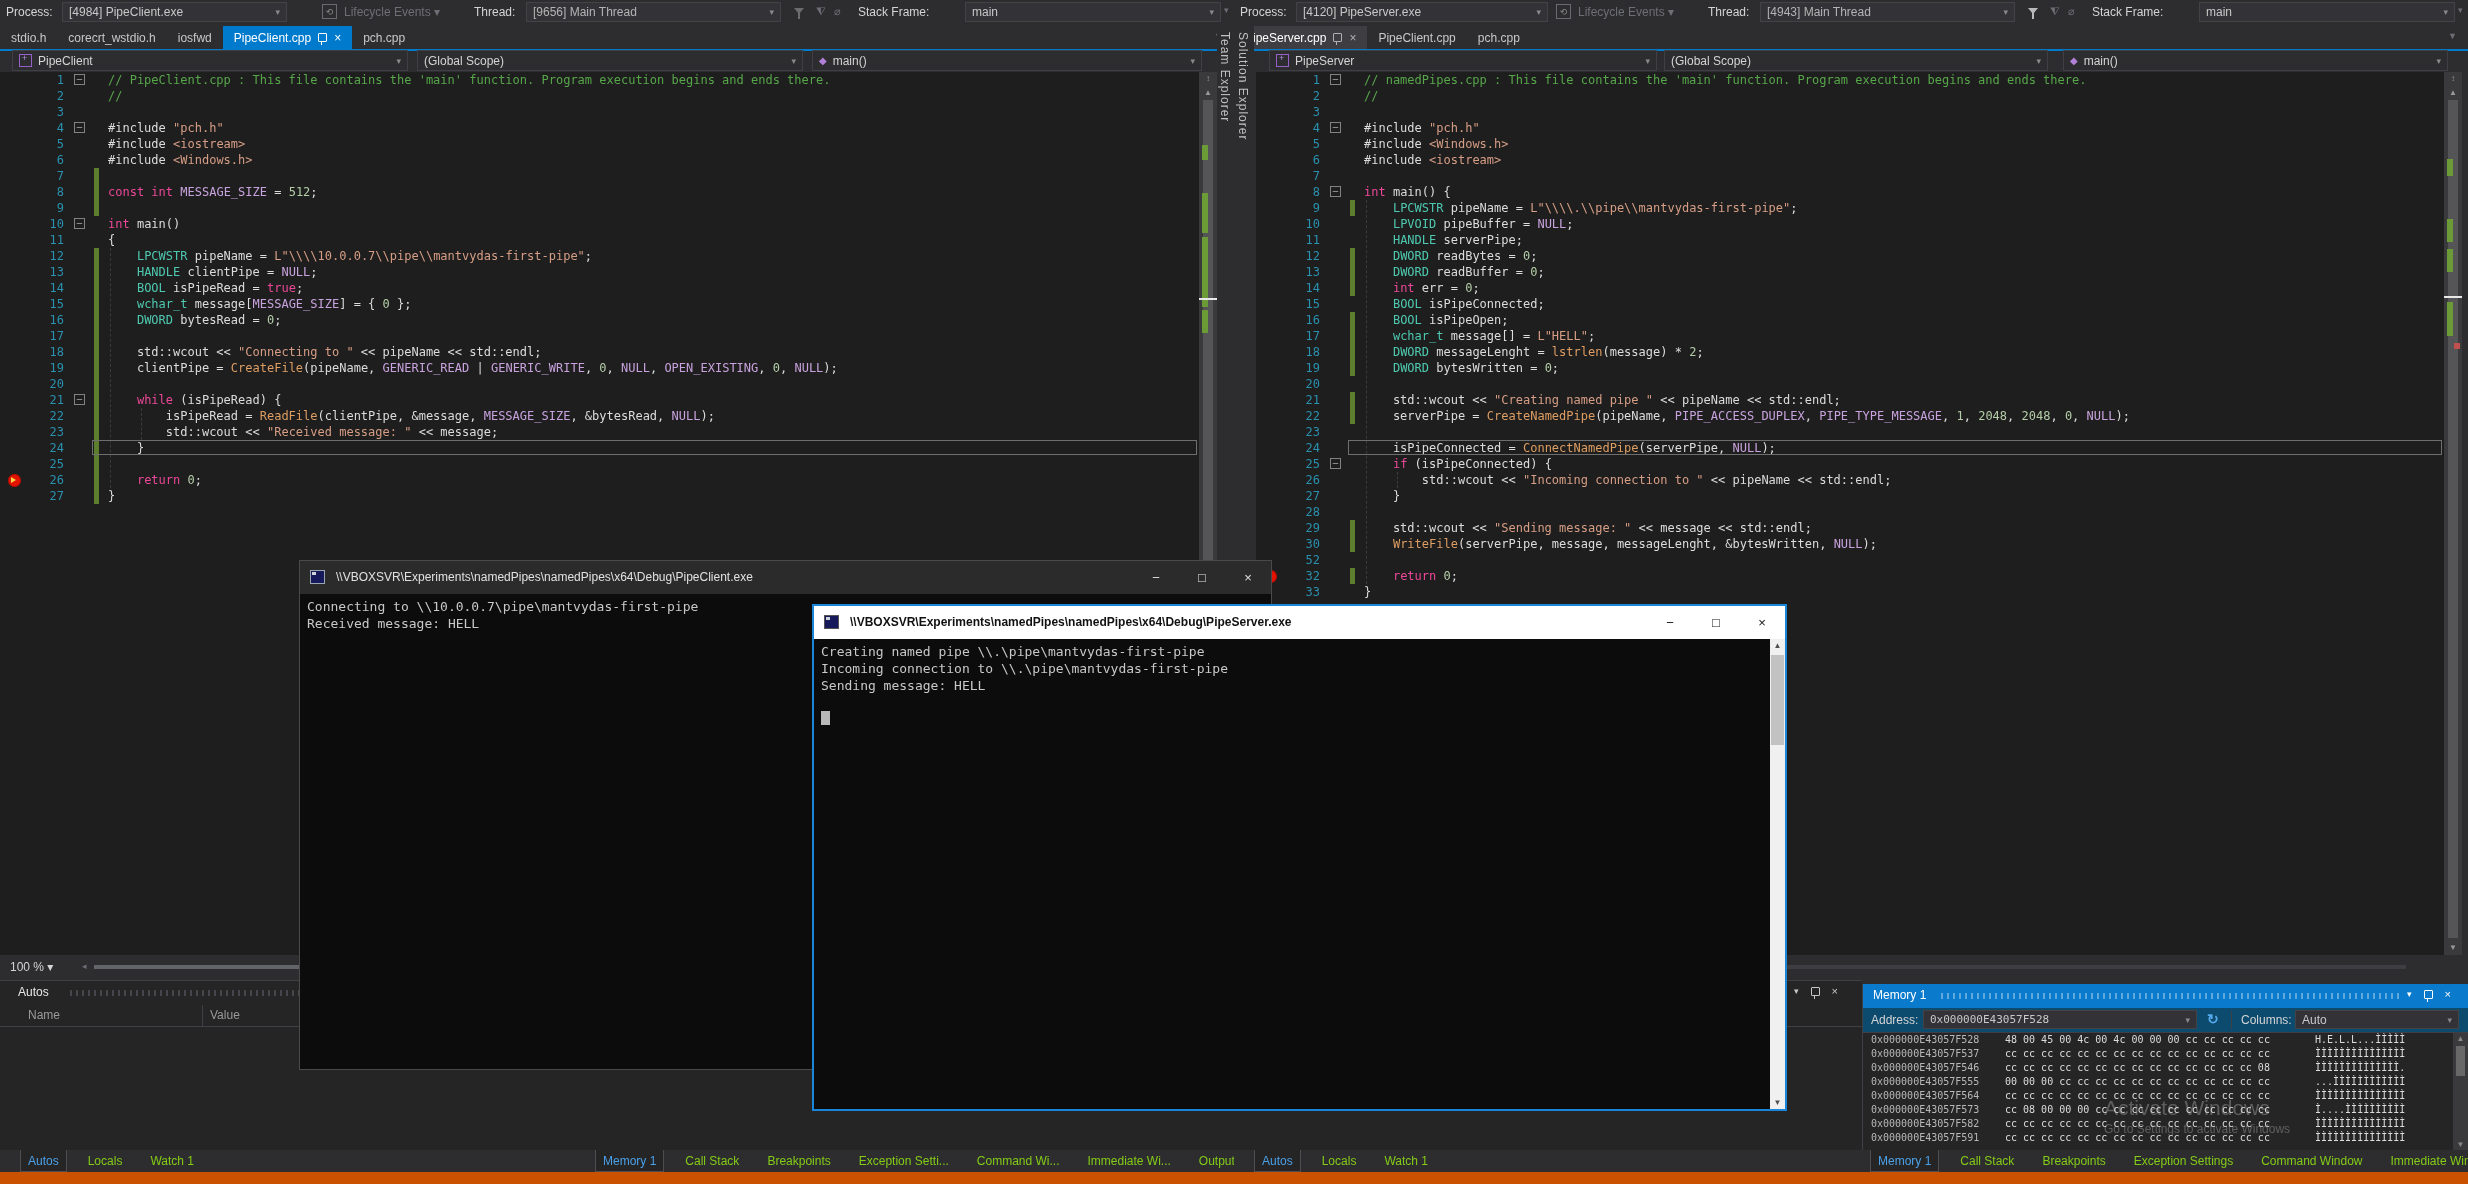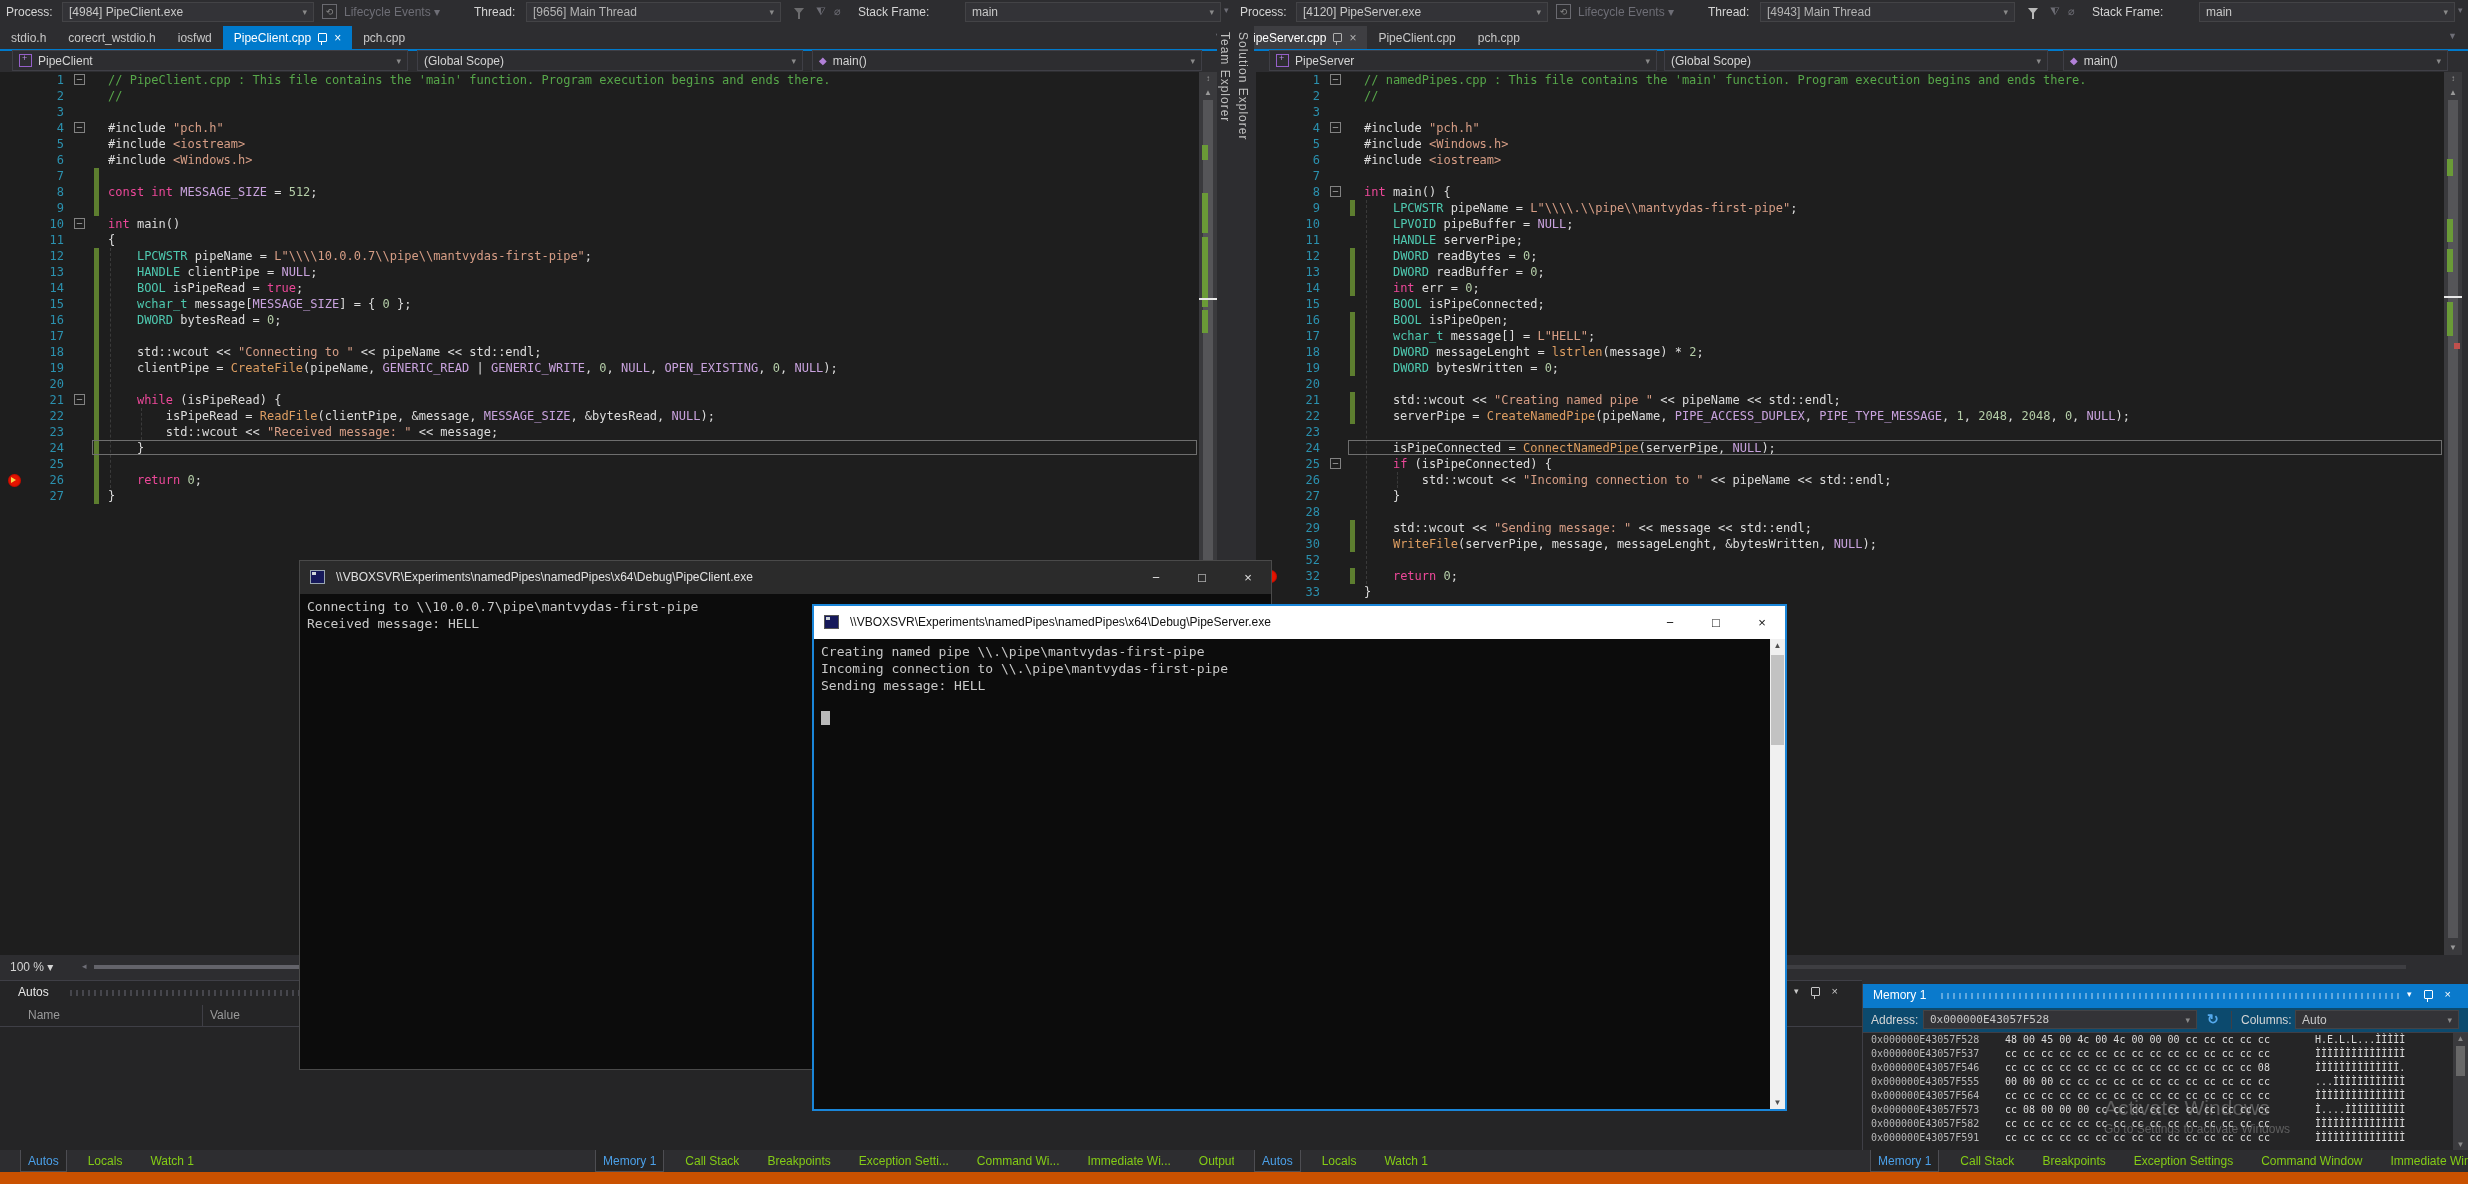--- a/index.html
+++ b/index.html
@@ -73,21 +73,21 @@
   .hscroll{position:absolute;height:4px;background:#3e3e42}
   .hthumb{position:absolute;height:4px;background:#63636a}
 </style>
 </head>
 <body>
 
 <div id="root">
   <div id="inst0" class="inst" style="left:0">
       <div class="abs" style="left: 0px; top: 0px; width: 1234px; height: 25px;">
         <div class="lbl" style="left: 6px; top: 5px;">Process:</div>
-        <div class="combo" style="left: 62px; top: 2px; width: 252px;">
+        <div class="combo" style="left: 62px; top: 2px; width: 225px;">
           <div>[4984] PipeClient.exe</div>
           <div class="arr">▾</div>
         </div>
         <div class="abs" style="left: 322px; top: 4px; width: 15px; height: 15px; border: 1px solid rgb(106, 106, 112); color: rgb(138, 138, 138); font-size: 9px; text-align: center; line-height: 14px; box-sizing: border-box;">⟲</div>
         <div class="lbl dim" style="left: 344px; top: 5px;">Lifecycle Events ▾</div>
         <div class="lbl" style="left: 474px; top: 5px;">Thread:</div>
         <div class="combo" style="left: 526px; top: 2px; width: 255px; color: rgb(180, 180, 180);">
           <div>[9656] Main Thread</div>
           <div class="arr">▾</div>
         </div>
@@ -378,21 +378,21 @@
           </div>
         </div>
         <div class="cbody">
           <div class="cline" style="top: 4px;">Connecting to \\10.0.0.7\pipe\mantvydas-first-pipe</div>
           <div class="cline" style="top: 21px;">Received message: HELL</div>
         </div>
       </div>
       <div class="console" style="left: 812px; top: 604px; width: 975px; height: 507px; border: 2px solid rgb(26, 134, 217); z-index: 31; background: rgb(255, 255, 255);">
         <div class="ctitle" style="background: rgb(255, 255, 255);">
           <div class="cicon" style="border-color: rgb(85, 85, 85);"></div>
-          <div class="ctext" style="color: rgb(17, 17, 17);">\\VBOXSVR\Experiments\namedPipes\namedPipes\x64\Debug\PipeServer.exe</div>
+          <div class="ctext" style="color: rgb(17, 17, 17); font-weight: bold;">\\VBOXSVR\Experiments\namedPipes\namedPipes\x64\Debug\PipeServer.exe</div>
           <div class="cbtns">
             <div class="cbtn" style="color: rgb(17, 17, 17);">−</div>
             <div class="cbtn" style="color: rgb(17, 17, 17);">□</div>
             <div class="cbtn" style="color: rgb(17, 17, 17);">×</div>
           </div>
         </div>
         <div class="cbody">
           <div class="cline" style="top: 4px;">Creating named pipe \\.\pipe\mantvydas-first-pipe</div>
           <div class="cline" style="top: 21px;">Incoming connection to \\.\pipe\mantvydas-first-pipe</div>
           <div class="cline" style="top: 38px;">Sending message: HELL</div>

